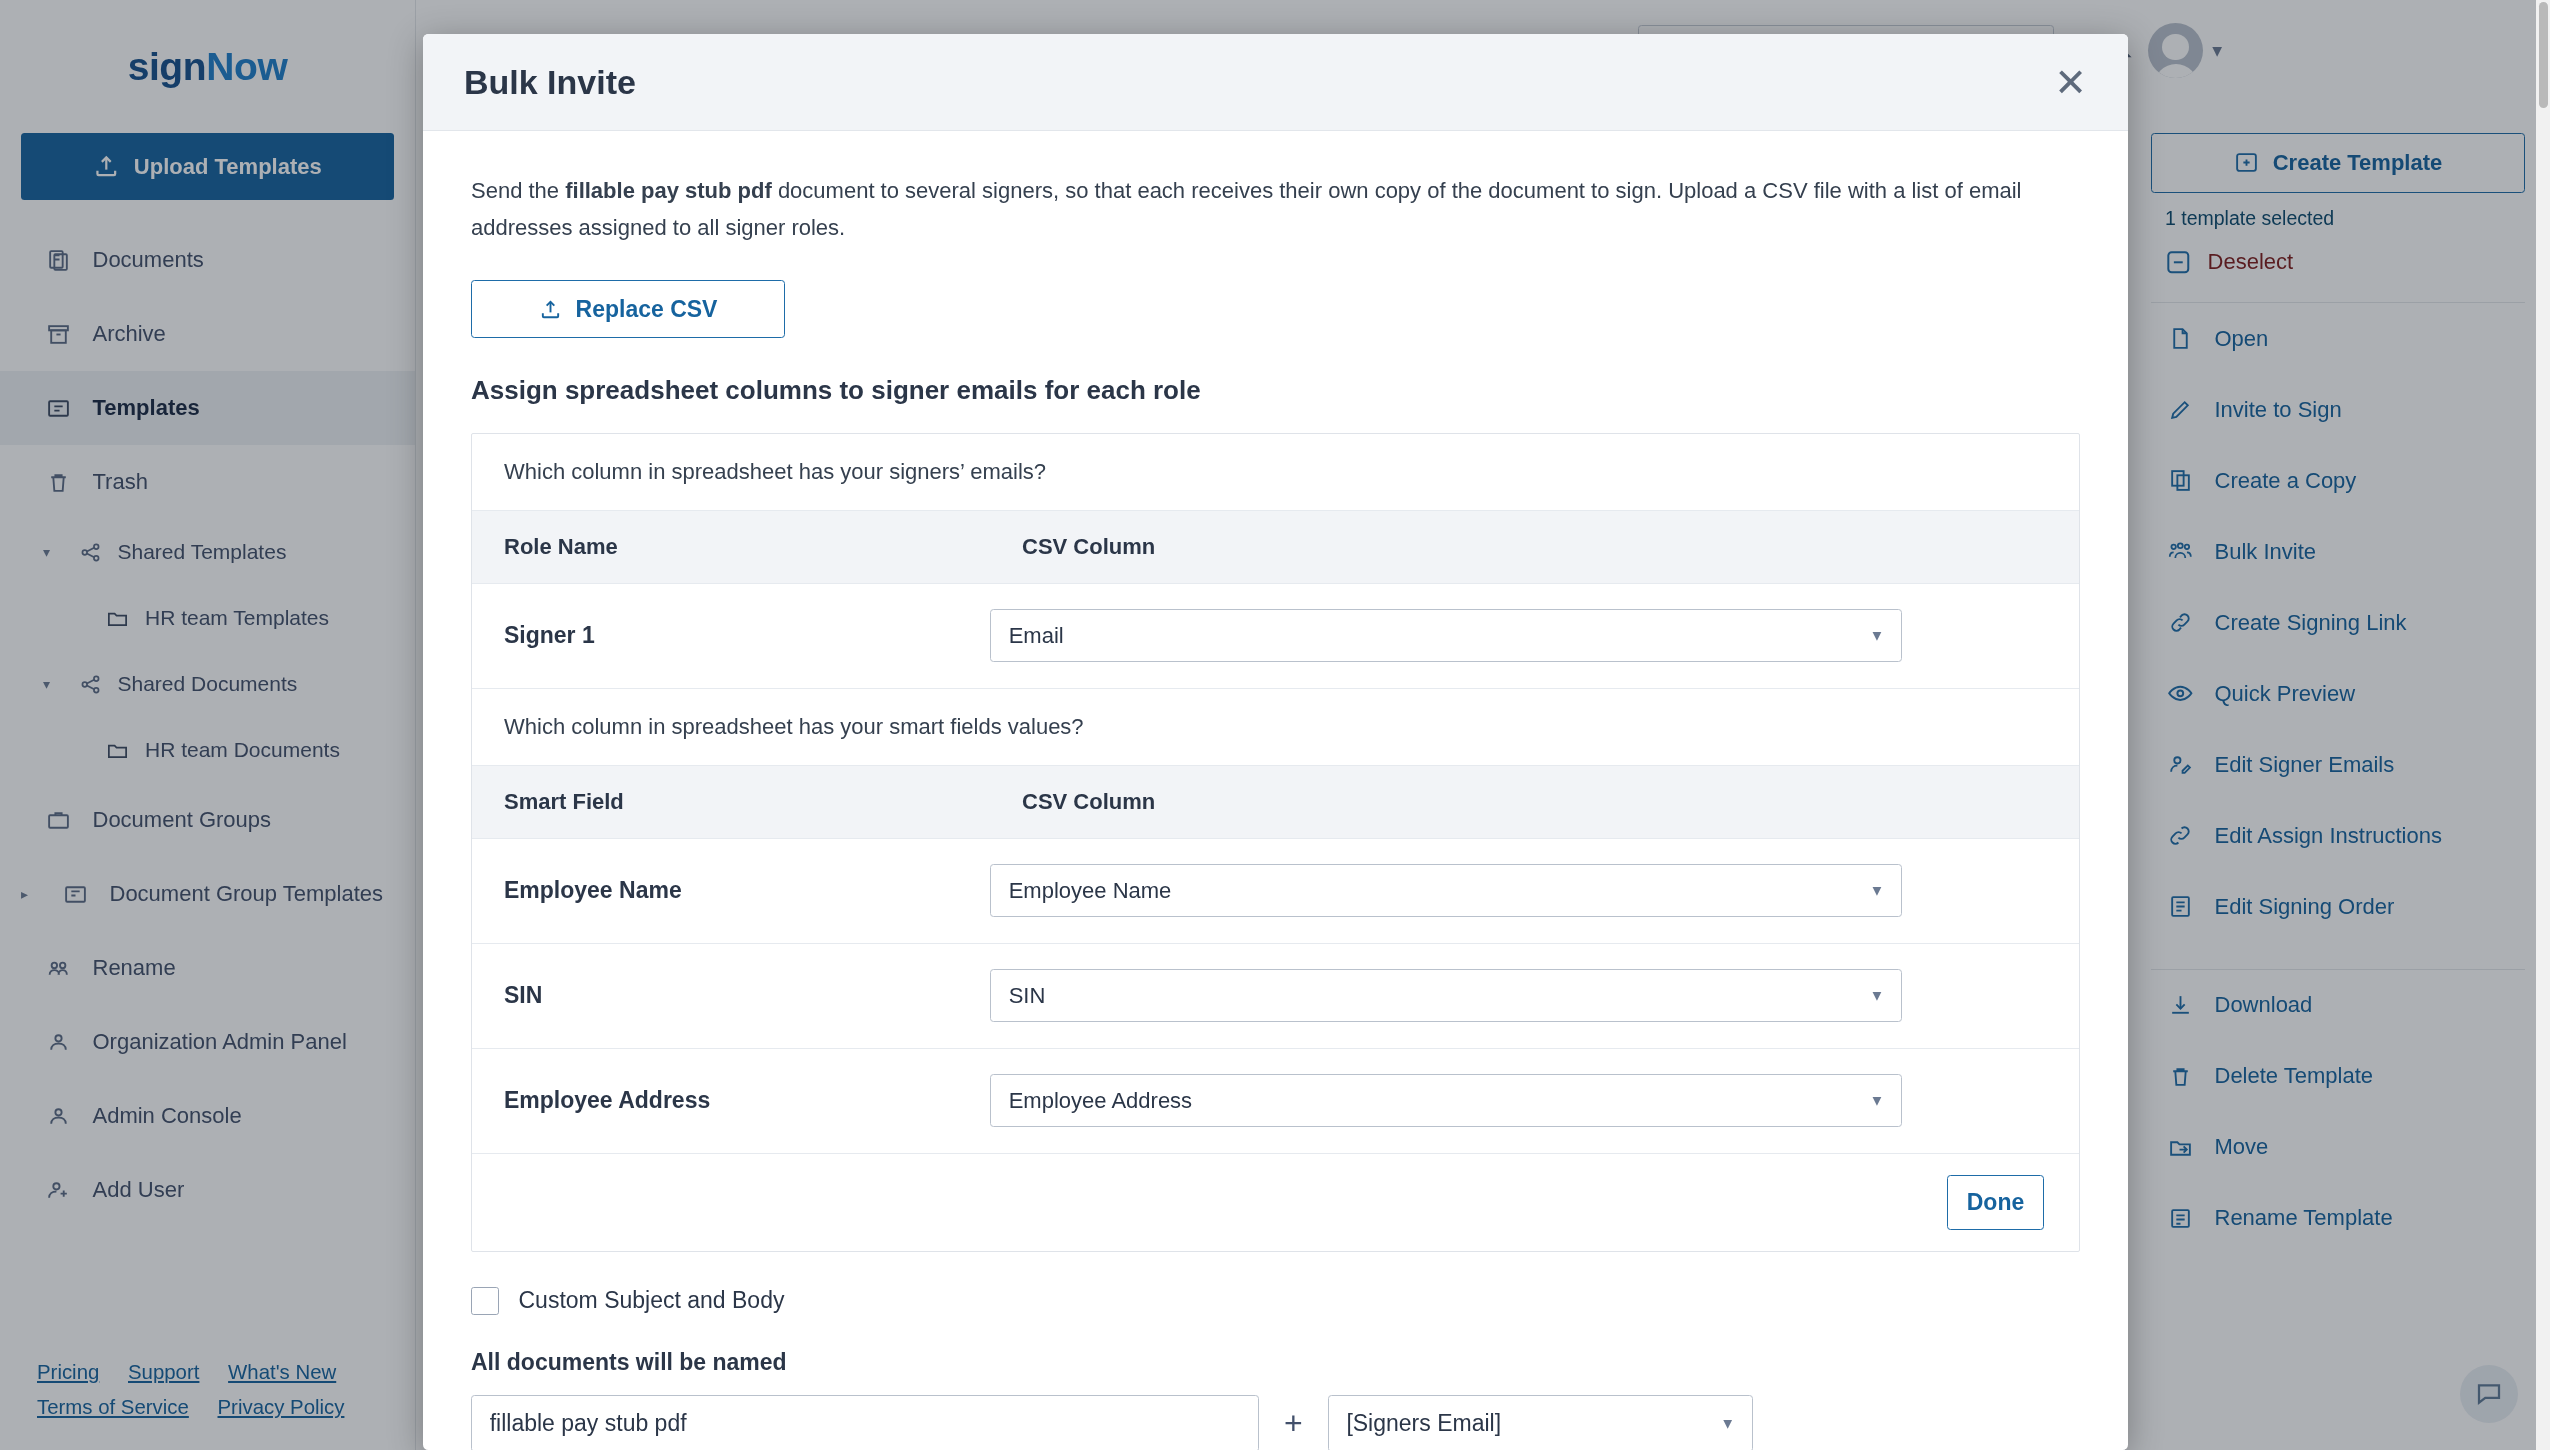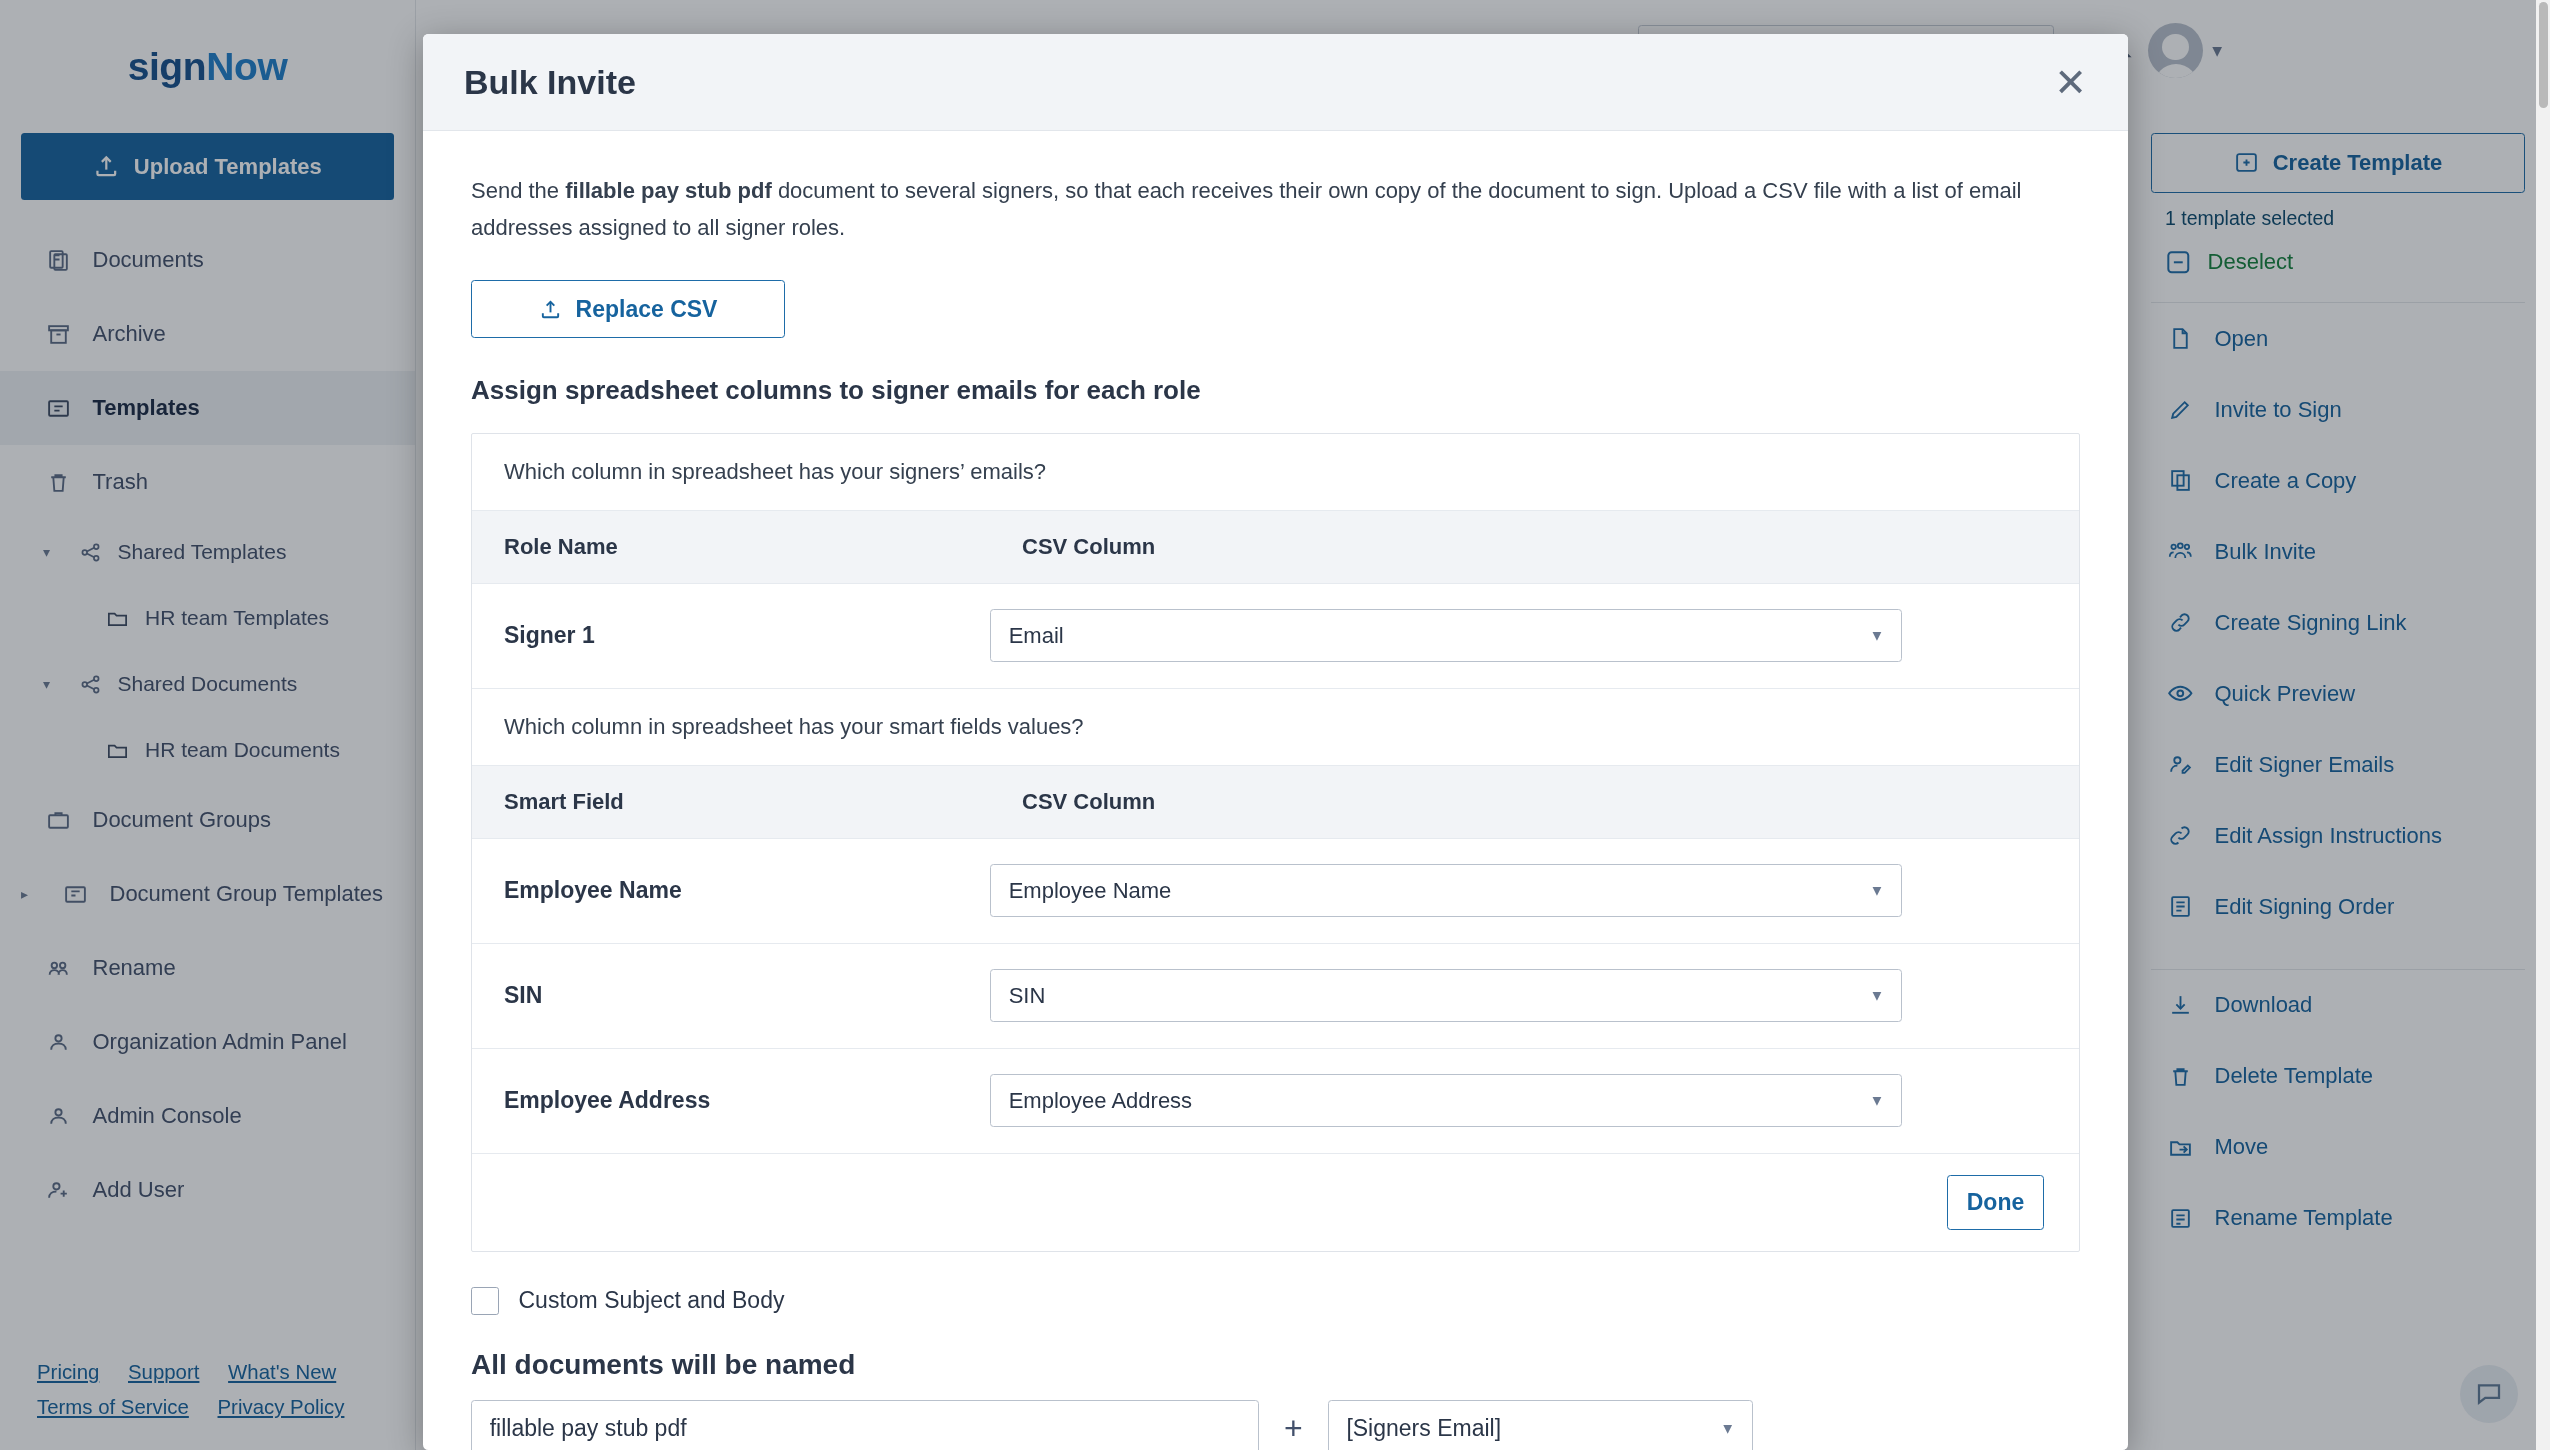--- a/index.html
+++ b/index.html
@@ -64,21 +64,21 @@
   .rightpanel {
     position:absolute; right:0; top:106px; width:425px; bottom:0;
     background:#fff; border-left:0.9px solid #e3e6ea; padding:0 0 0 0;
   }
   .create-template {
     margin:26.6px 25px 0 25px; height:60px; border:0.9px solid #1e6ca8; border-radius:3.5px;
     display:flex; align-items:center; justify-content:center; gap:14px;
     color:#16639e; font-size:22px; font-weight:bold; cursor:pointer;
   }
   .selected-text { margin:14px 0 0 39px; font-size:19.5px; color:#0c4a6e; }
-  .deselect { margin:19.5px 0 0 39px; display:flex; align-items:center; gap:16px; color:#15803d; font-size:22px; cursor:pointer; }
+  .deselect { margin:19.5px 0 0 39px; display:flex; align-items:center; gap:16px; color:#7f1d1d; font-size:22px; cursor:pointer; }
   .rp-divider { margin:26.6px 25px 0 25px; border-top:0.9px solid #e3e6ea; }
   .rp-item {
     height:71px; display:flex; align-items:center; gap:19.5px; padding-left:39px;
     font-size:22px; color:#16639e; cursor:pointer;
   }
   .rp-item .ico { width:30px; height:30px; display:flex; align-items:center; justify-content:center; color:#1e6ca8; }
   .chat-bubble {
     position:absolute; right:32px; bottom:26.6px; width:58px; height:58px;
     border-radius:50%; background:#e9eef3; display:flex; align-items:center; justify-content:center;
     color:#5f7burn; cursor:pointer;
@@ -123,21 +123,21 @@
   .sel .chev { position:absolute; right:19.5px; color:#6b7a92; font-size:17.7px; }
   .row.done-row { border-bottom:none; justify-content:flex-end; padding:0 35px; min-height:97px; }
   .done-btn {
     width:97px; height:55px; border:0.9px solid #1e6ca8; border-radius:3.5px; background:#fff;
     display:flex; align-items:center; justify-content:center;
     font-size:23px; font-weight:bold; color:#16639e; cursor:pointer;
   }
   .custom-row { margin-top:35px; display:flex; align-items:center; gap:19.5px; }
   .chkbox { width:28px; height:28px; border:1.8px solid #9aa5b5; border-radius:2.7px; background:#fff; cursor:pointer; }
   .custom-label { font-size:23px; color:#2b3648; }
-  .named-head { margin-top:34px; font-size:28px; font-weight:bold; color:#2b3648; }
+  .named-head { margin-top:34px; font-size:23px; font-weight:bold; color:#2b3648; }
   .named-row { margin-top:19.5px; display:flex; align-items:center; gap:25px; }
   .named-input {
     width:788px; height:57px; border:0.9px solid #b9c1cc; border-radius:3.5px; background:#fff;
     display:flex; align-items:center; padding:0 17.7px; font-size:23px; color:#2b3648;
   }
   .plus { font-size:32px; color:#42506b; }
   .named-sel {
     width:425px; height:57px; border:0.9px solid #b9c1cc; border-radius:3.5px; background:#fff;
     display:flex; align-items:center; padding:0 17.7px; font-size:23px; color:#2b3648;
     position:relative; cursor:pointer;

